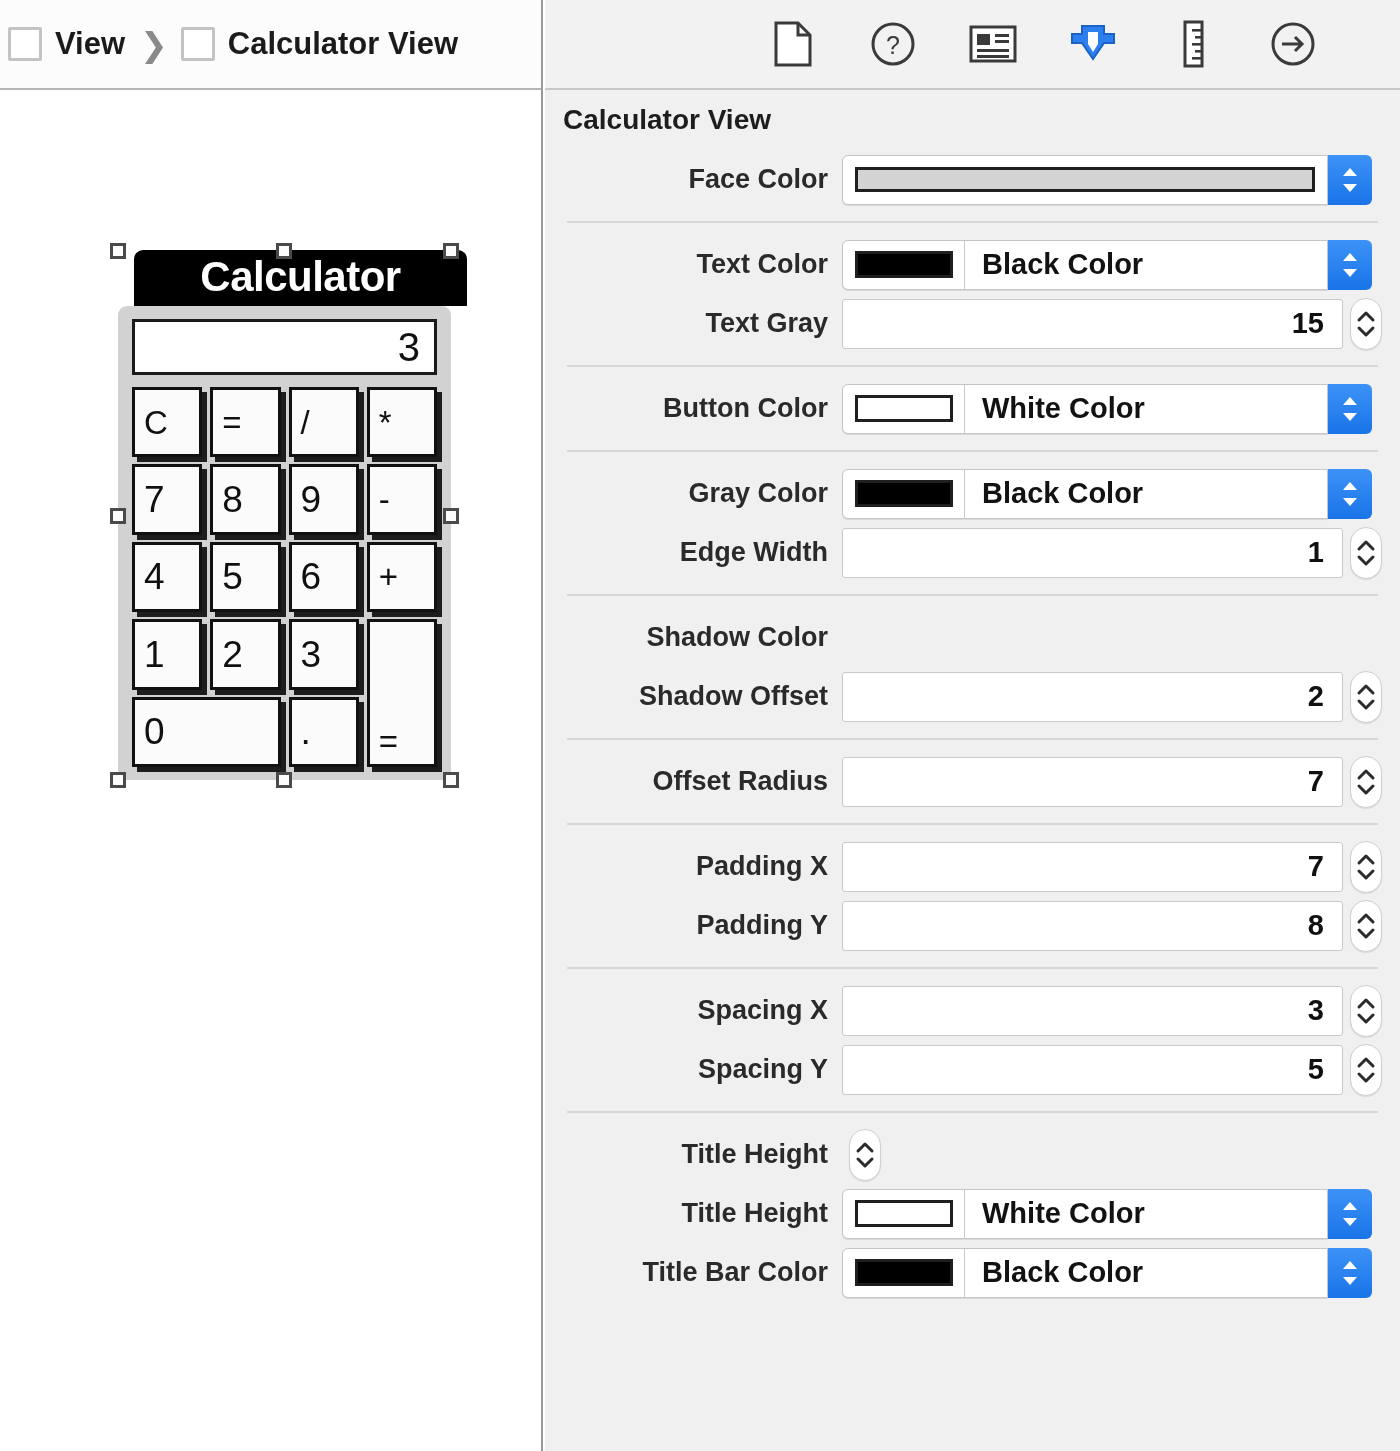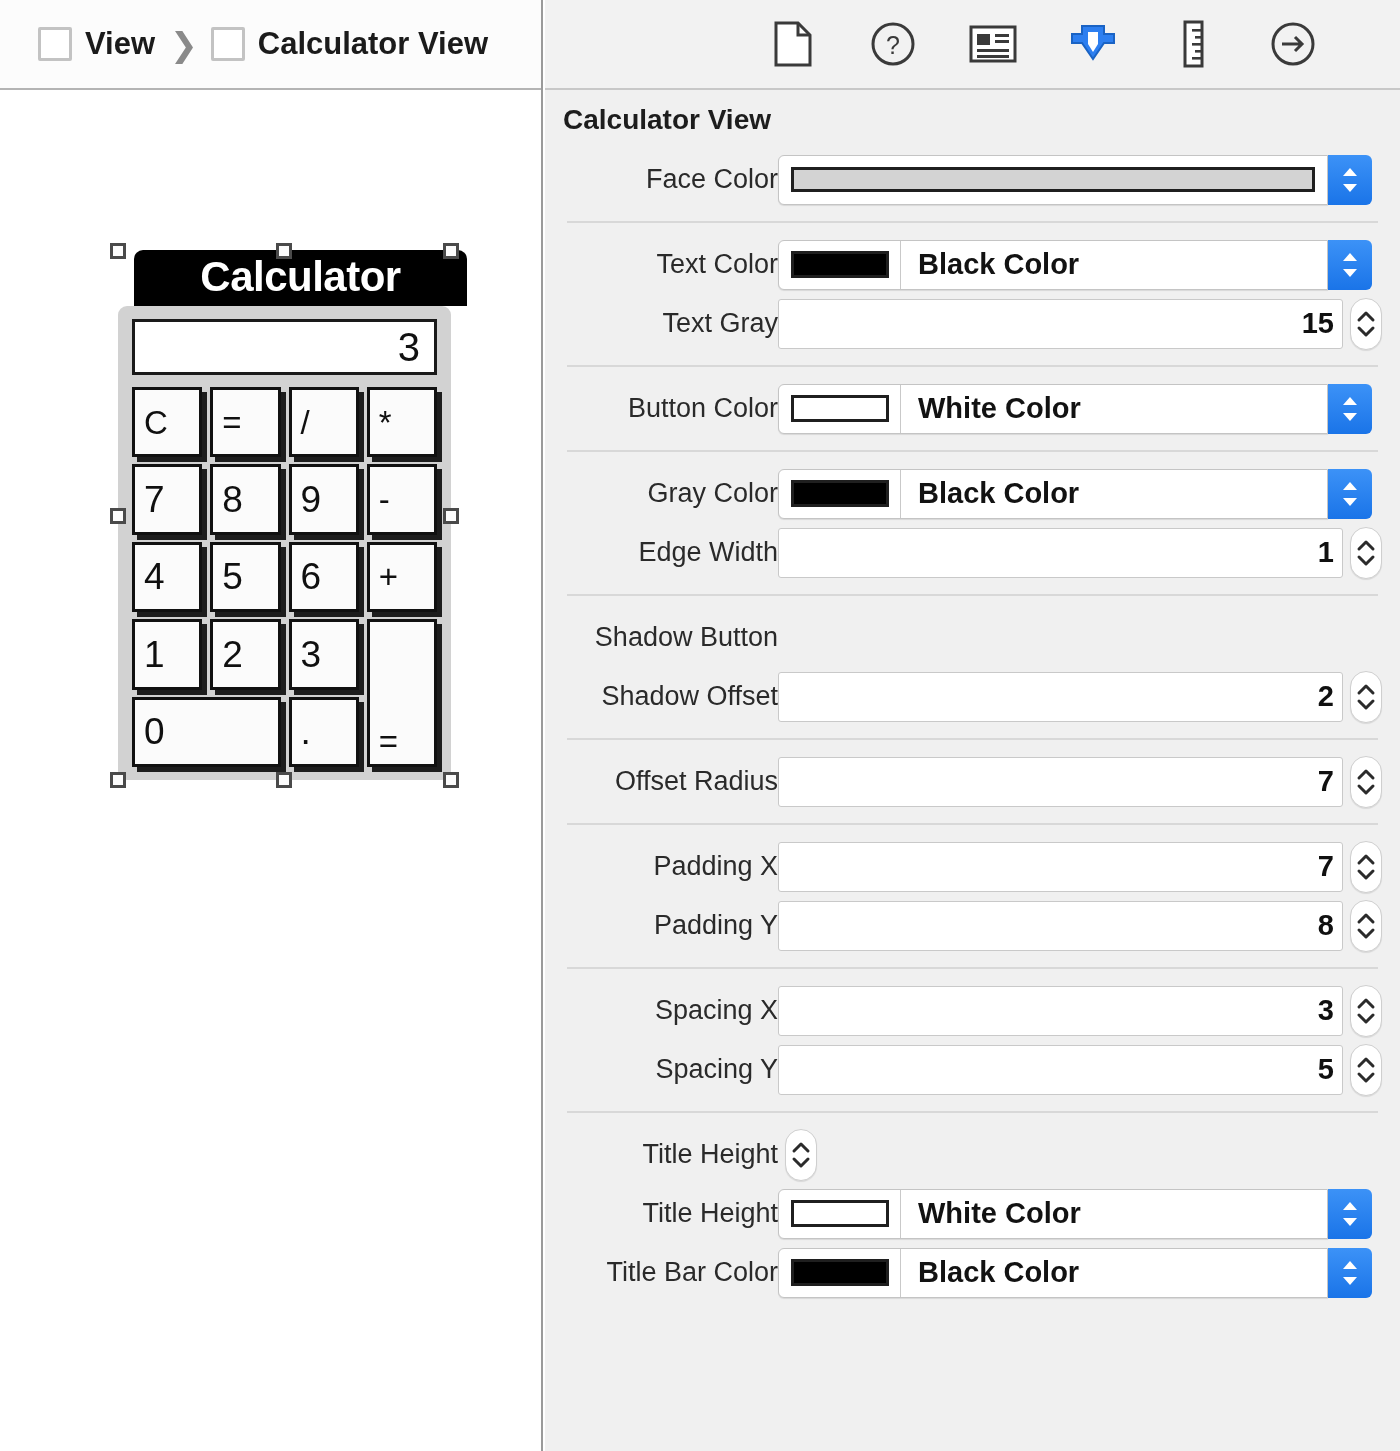--- a/index.html
+++ b/index.html
@@ -14,21 +14,21 @@
   
   #left-panel {
     position: absolute; left: 0; top: 0; width: 543px; height: 1451px;
     background: #ffffff;
     border-right: 2px solid #9a9a9a;
   }
   #breadcrumb-bar {
     position: absolute; left: 0; top: 0; width: 541px; height: 90px;
     background: #fcfcfc;
     border-bottom: 2px solid #b4b4b4;
-    display: flex; align-items: center; padding-left: 38px;
+    display: flex; align-items: center; padding-left: 8px;
   }
   .crumb { display: flex; align-items: center; }
   .crumb-icon {
     width: 34px; height: 34px;
     border: 3px solid #c3c3c3;
     background: #ffffff;
     border-radius: 2px;
     flex: none;
   }
   .crumb-label {
@@ -122,23 +122,23 @@
   #rows { position: absolute; left: 0; top: 150px; width: 855px; }
 
   .sep { height: 2px; background: #d8d8d8; margin: 12px 22px 12px 22px; }
 
   .row {
     display: flex; align-items: center;
     height: 59px;
     padding: 0 10px 0 0;
   }
   .row-label {
-    width: 233px; text-align: right;
-    font-size: 27px; font-weight: normal; color: #2a2a2a;
-    padding-right: 0; white-space: nowrap;
+    width: 297px; text-align: right;
+    font-size: 27px; font-weight: bold; color: #2a2a2a;
+    padding-right: 14px; white-space: nowrap;
   }
 
   
   .popup {
     flex: 1; height: 50px; position: relative; display: flex;
     margin-right: 18px;
   }
   .popup-face {
     flex: 1; display: flex; align-items: stretch;
     background: #ffffff;
@@ -170,21 +170,21 @@
     display: flex; align-items: center; justify-content: center;
   }
 
   
   .numfield {
     flex: 1; height: 50px;
     background: #ffffff;
     border: 1px solid #c9c9c9;
     border-radius: 3px;
     display: flex; align-items: center; justify-content: flex-end;
-    padding-right: 8px;
+    padding-right: 18px;
     font-size: 29px; font-weight: bold; color: #101010;
   }
   .stepper {
     width: 32px; height: 52px; flex: none;
     margin-left: 7px; margin-right: 8px;
     background: #ffffff;
     border: 1px solid #cfcfcf;
     border-radius: 16px;
     display: flex; flex-direction: column;
     align-items: center; justify-content: center;
@@ -401,21 +401,21 @@
           <div class="numfield">1</div>
           <div class="stepper">
             <svg width="20" height="30" viewBox="0 0 20 30">
               <path d="M3 11 L10 4 L17 11" fill="none" stroke="#2b2b2b" stroke-width="3" stroke-linecap="round" stroke-linejoin="round"></path>
               <path d="M3 19 L10 26 L17 19" fill="none" stroke="#2b2b2b" stroke-width="3" stroke-linecap="round" stroke-linejoin="round"></path>
             </svg>
           </div>
         </div>
         <div class="sep"></div>
         <div class="row">
-          <div class="row-label">Shadow Button</div>
+          <div class="row-label">Shadow Color</div>
         </div>
         <div class="row">
           <div class="row-label">Shadow Offset</div>
           <div class="numfield">2</div>
           <div class="stepper">
             <svg width="20" height="30" viewBox="0 0 20 30">
               <path d="M3 11 L10 4 L17 11" fill="none" stroke="#2b2b2b" stroke-width="3" stroke-linecap="round" stroke-linejoin="round"></path>
               <path d="M3 19 L10 26 L17 19" fill="none" stroke="#2b2b2b" stroke-width="3" stroke-linecap="round" stroke-linejoin="round"></path>
             </svg>
           </div>

